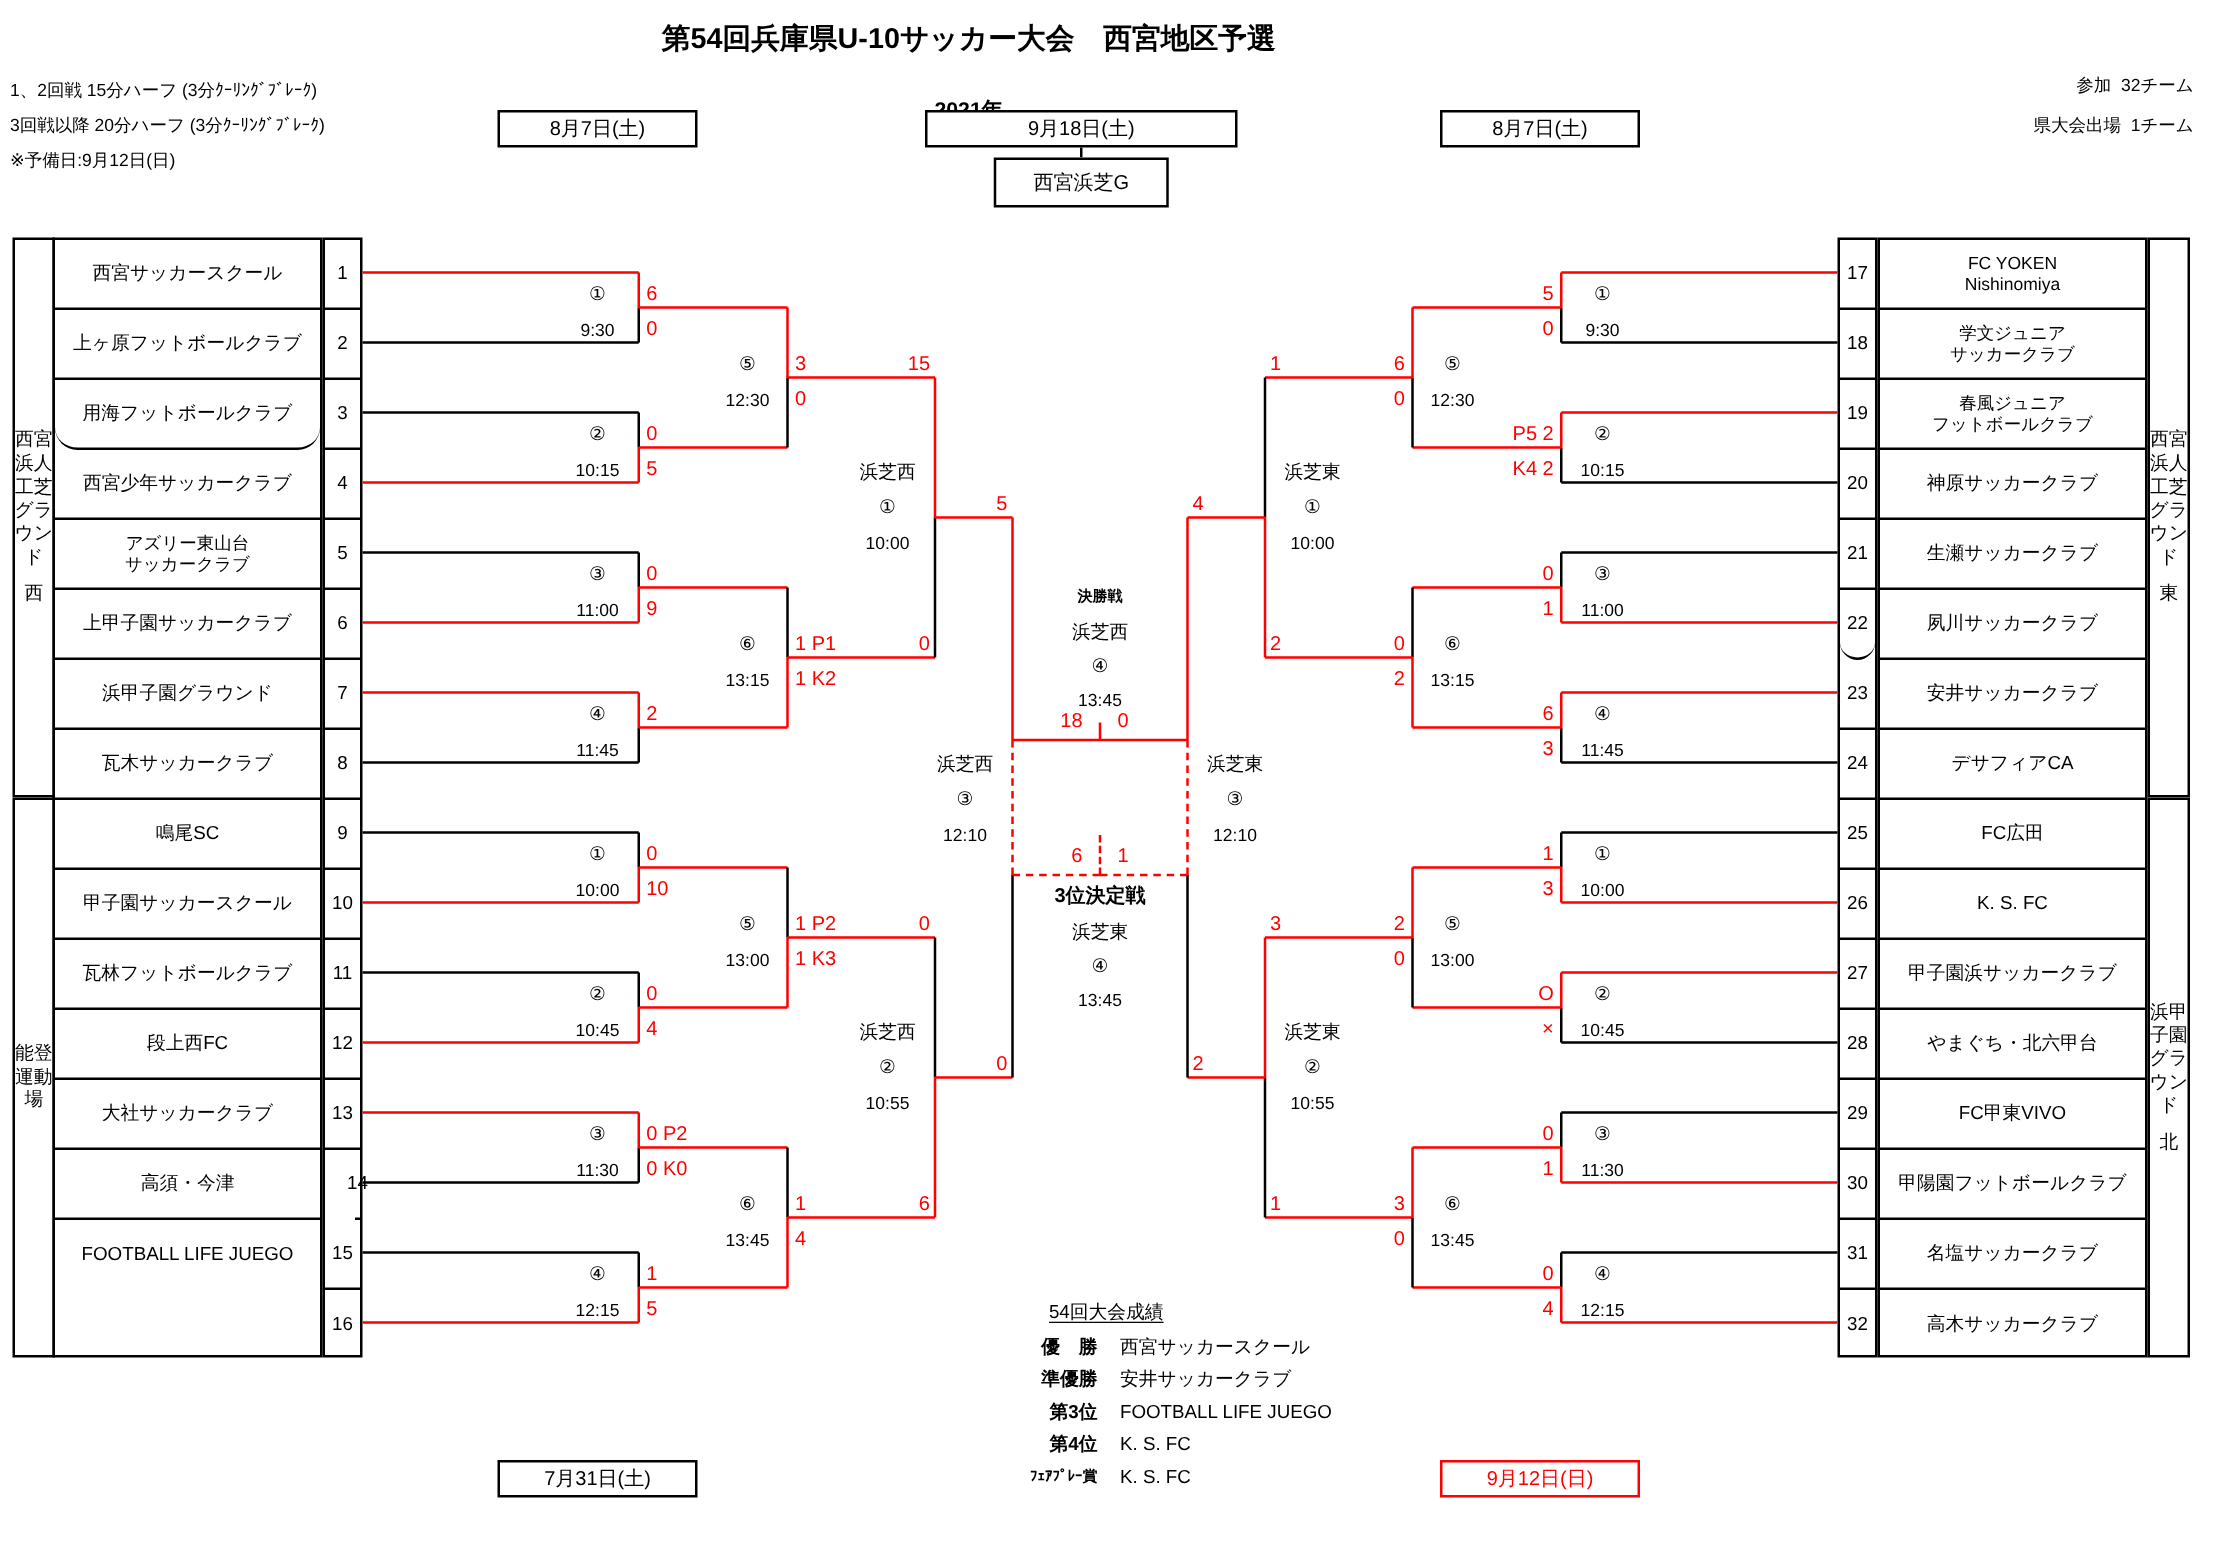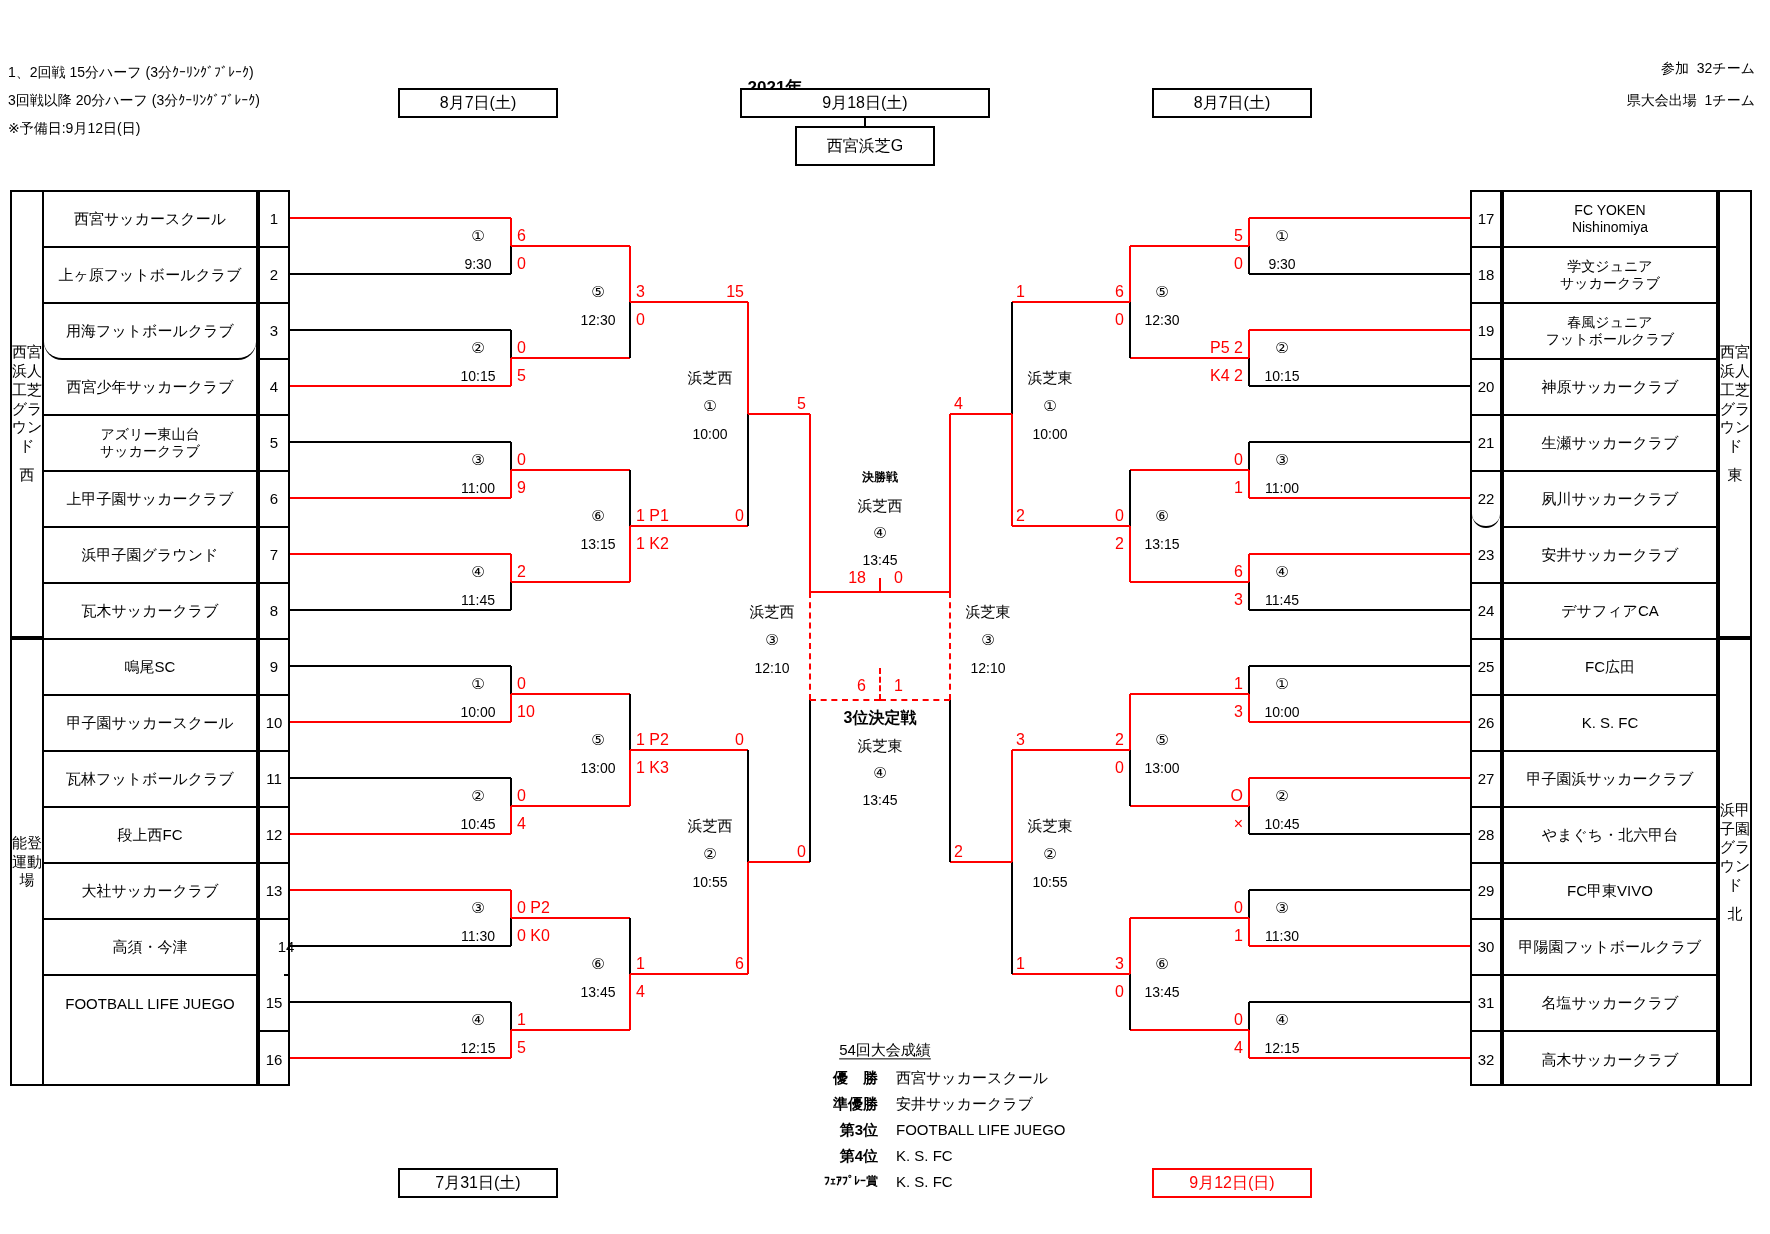--- a/index.html
+++ b/index.html
@@ -28,20 +28,21 @@
         align-items:center;justify-content:center;font-size:15px;line-height:1.25;background:#fff;}
   .venuebox .main{width:31px;word-break:break-all;text-align:center;}
   .venuebox .suf{margin-top:10px;}
   .results-title{text-decoration:underline;text-underline-offset:3px;}
 </style>
 </head>
 <body>
 
 <div id="root">
 
+  <div class="txt bold" style="left:775px;top:31px;font-size:23px;">第54回兵庫県U-10サッカー大会　西宮地区予選</div>
   <div class="txt bold" style="left:775px;top:88px;font-size:17px;">2021年</div>
 
   <div class="txt al" style="left:8px;top:72px;font-size:14px;">1、2回戦 15分ハーフ (3分ｸｰﾘﾝｸﾞﾌﾞﾚｰｸ)</div>
   <div class="txt al" style="left:8px;top:100px;font-size:14px;">3回戦以降 20分ハーフ (3分ｸｰﾘﾝｸﾞﾌﾞﾚｰｸ)</div>
   <div class="txt al" style="left:8px;top:128px;font-size:14px;">※予備日:9月12日(日)</div>
 
   <div class="txt ar" style="left:1755px;top:68px;font-size:14px;">参加  32チーム</div>
   <div class="txt ar" style="left:1755px;top:100px;font-size:14px;">県大会出場  1チーム</div>
 
   <div class="box" style="left:398px;top:88px;width:160px;height:30px;">8月7日(土)</div>

